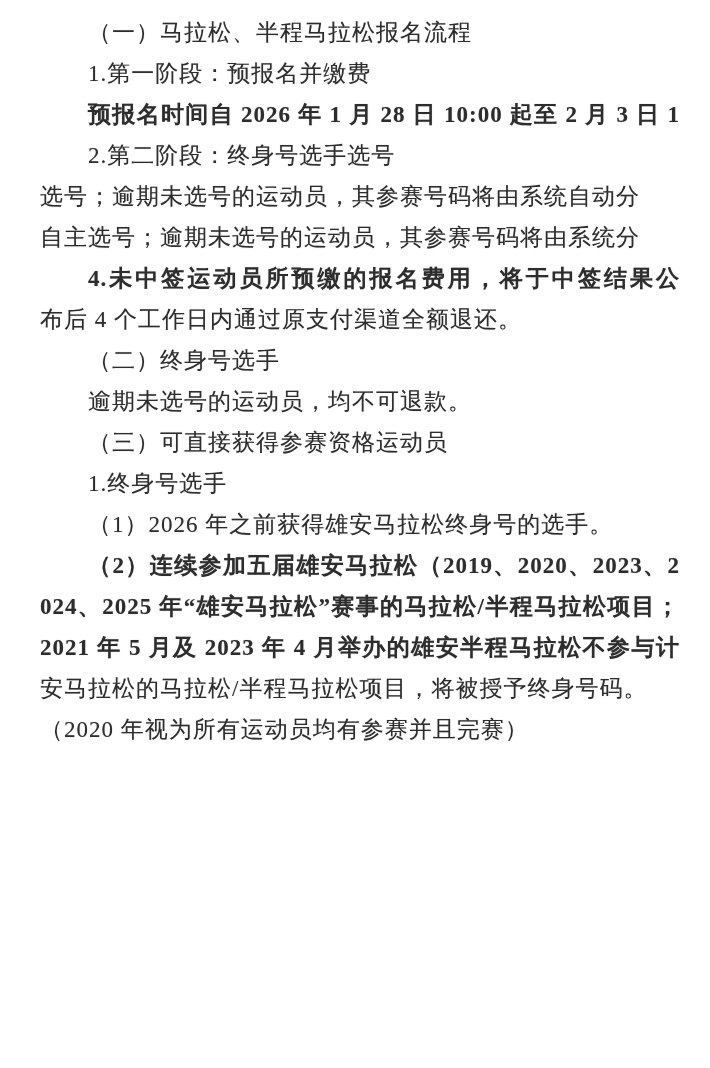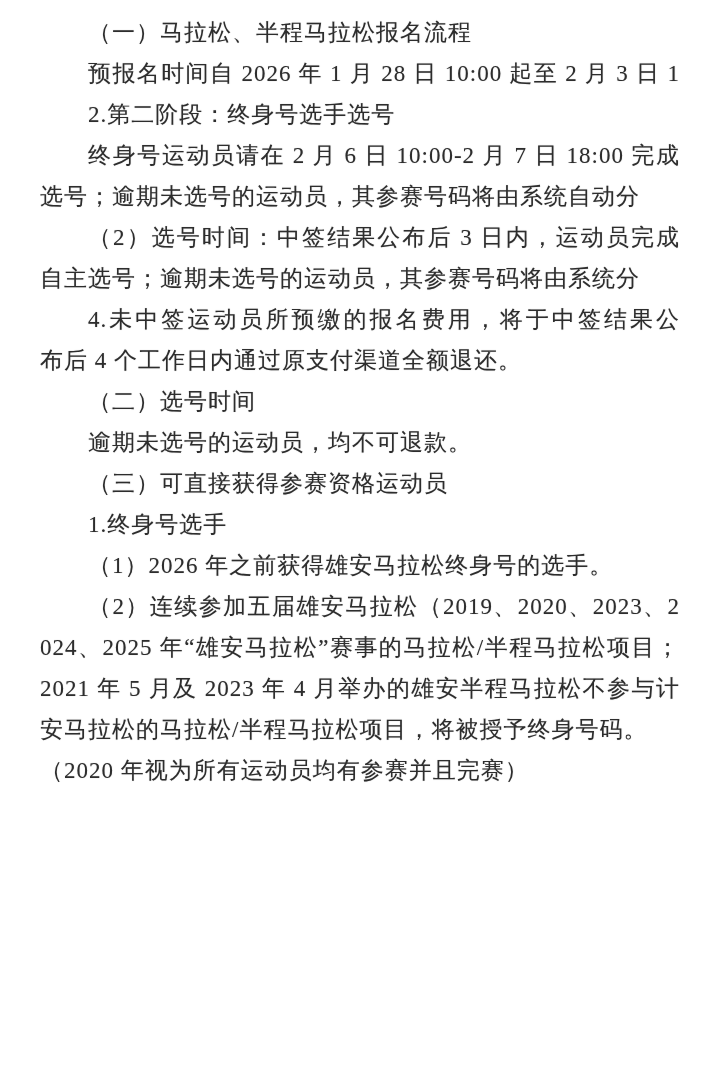--- a/index.html
+++ b/index.html
@@ -29,46 +29,46 @@
   .line {
     height: 41px;
     overflow: hidden;
   }
   .line.indent {
     text-indent: 48px;
   }
   .line.just {
     text-align: justify;
     text-align-last: justify;
+    font-weight: bold;
   }
   .page-number {
     position: absolute;
     left: 42px;
     top: 1028px;
     font-size: 15px;
     letter-spacing: 1px;
     color: #2d2d2d;
     font-family: "Liberation Sans", "DejaVu Sans", sans-serif;
   }
 </style>
 </head>
 <body>
 
 <div class="page" style="background: rgb(255, 255, 255);">
   <div class="text-block" id="text-block" style="color: rgb(45, 45, 45);">
       <div class="line indent">（一）马拉松、半程马拉松报名流程</div>
+      <div class="line indent">1.第一阶段：预报名并缴费</div>
       <div class="line indent just">预报名时间自 2026 年 1 月 28 日 10:00 起至 2 月 3 日 1</div>
       <div class="line indent">2.第二阶段：终身号选手选号</div>
-      <div class="line indent just">终身号运动员请在 2 月 6 日 10:00-2 月 7 日 18:00 完成</div>
       <div class="line">选号；逾期未选号的运动员，其参赛号码将由系统自动分配。</div>
-      <div class="line indent just">（2）选号时间：中签结果公布后 3 日内，运动员完成</div>
       <div class="line">自主选号；逾期未选号的运动员，其参赛号码将由系统分配。</div>
       <div class="line indent just">4.未中签运动员所预缴的报名费用，将于中签结果公</div>
       <div class="line">布后 4 个工作日内通过原支付渠道全额退还。</div>
-      <div class="line indent">（二）选号时间</div>
+      <div class="line indent">（二）终身号选手</div>
       <div class="line indent">逾期未选号的运动员，均不可退款。</div>
       <div class="line indent">（三）可直接获得参赛资格运动员</div>
       <div class="line indent">1.终身号选手</div>
       <div class="line indent">（1）2026 年之前获得雄安马拉松终身号的选手。</div>
       <div class="line indent just">（2）连续参加五届雄安马拉松（2019、2020、2023、2</div>
       <div class="line just">024、2025 年“雄安马拉松”赛事的马拉松/半程马拉松项目；</div>
       <div class="line just">2021 年 5 月及 2023 年 4 月举办的雄安半程马拉松不参与计</div>
       <div class="line">安马拉松的马拉松/半程马拉松项目，将被授予终身号码。</div>
       <div class="line">（2020 年视为所有运动员均有参赛并且完赛）</div>
     </div>

